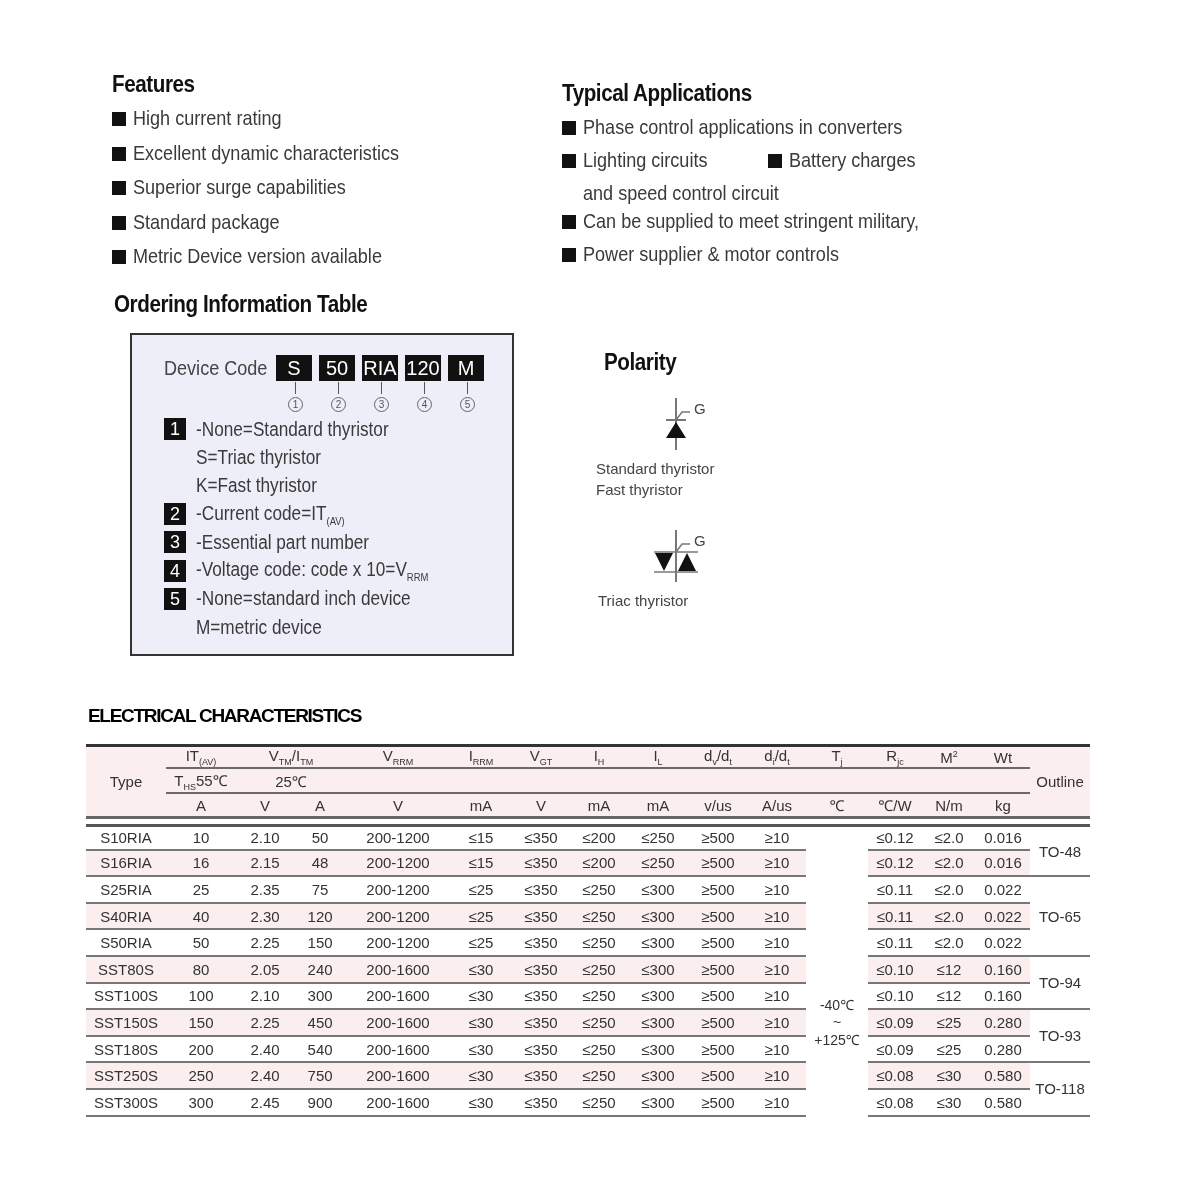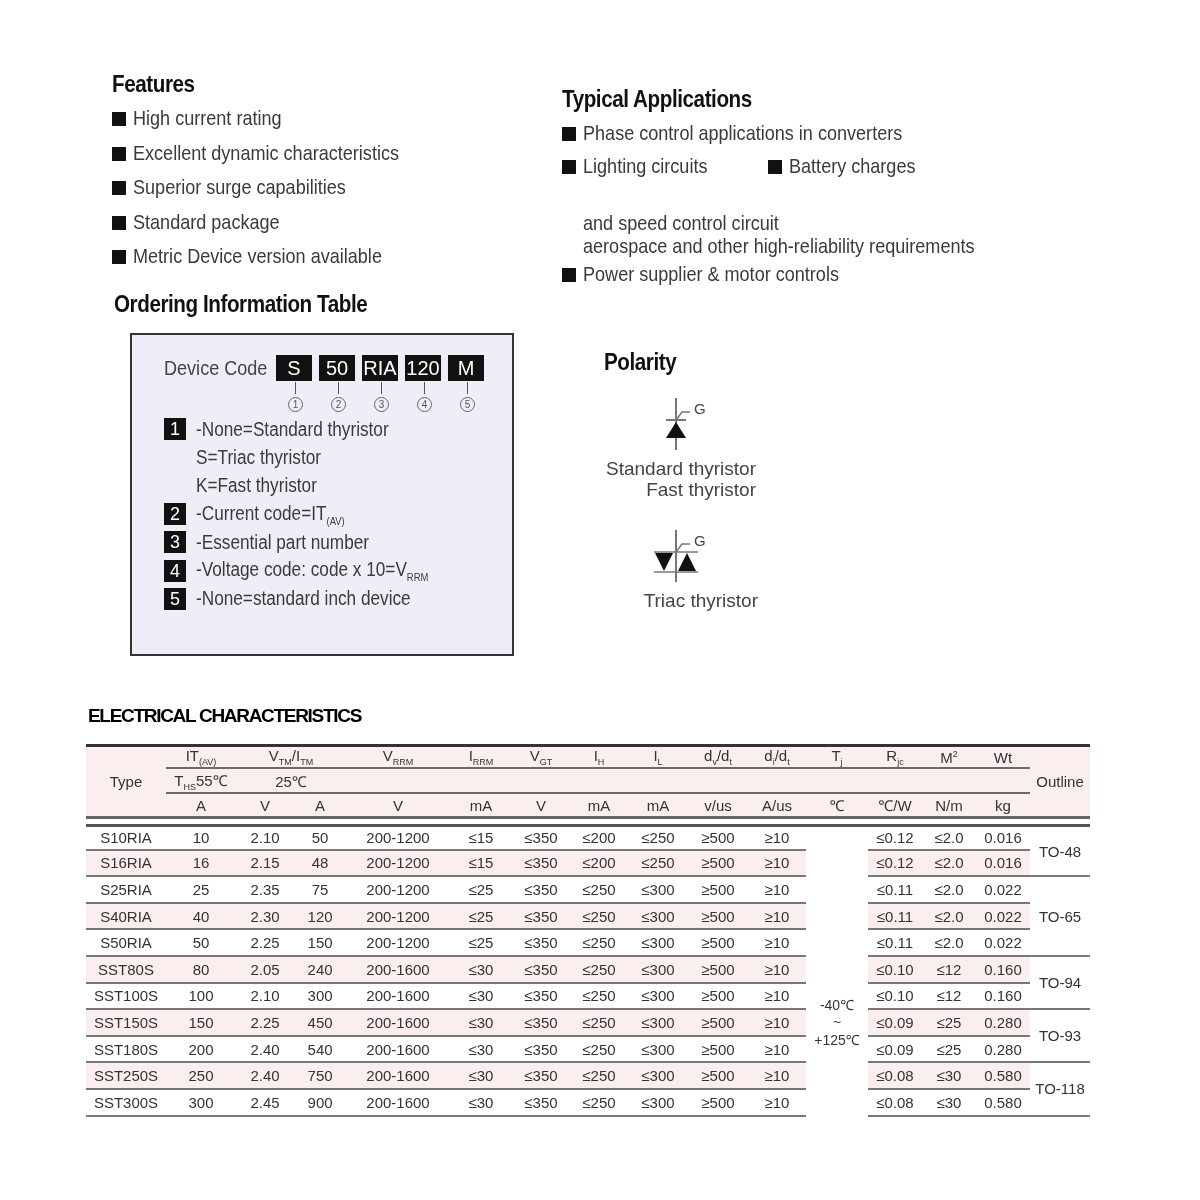--- a/index.html
+++ b/index.html
@@ -6,44 +6,44 @@
   body { width: 1200px; height: 1200px; background: #ffffff; font-family: "Liberation Sans", sans-serif; color: #333; position: relative; overflow: hidden; }
 
   
   .features { position: absolute; left: 112px; top: 70px; width: 420px; }
   .h2 { font-weight: bold; color: #111; font-size: 24px; letter-spacing: -0.5px; transform: scaleX(0.86); transform-origin: left; white-space: nowrap; }
   .bullets { list-style: none; margin-top: 6px; }
   .bullets li { display: flex; align-items: flex-start; font-size: 21px; color: #3a3a3a; height: 34.5px; line-height: 28px; white-space: nowrap; }
   .bullets li .sq { width: 14px; height: 14px; background: #111; margin-top: 8px; margin-right: 7px; flex: 0 0 14px; }
   .bullets li .txt { display: inline-block; transform: scaleX(0.86); transform-origin: left; }
 
-  .apps { position: absolute; left: 562px; top: 85px; width: 480px; }
+  .apps { position: absolute; left: 562px; top: 79px; width: 480px; }
   .apps .bullets li { height: auto; min-height: 33px; }
-  .apps .cont { padding-left: 21px; height: 28px; line-height: 28px; font-size: 21px; color: #3a3a3a; white-space: nowrap; margin-top: 24px; }
+  .apps .cont { padding-left: 21px; height: 28px; line-height: 28px; font-size: 21px; color: #3a3a3a; white-space: nowrap; }
   .apps .cont span { display: inline-block; transform: scaleX(0.86); transform-origin: left; }
 
   .ordering-title { position: absolute; left: 114px; top: 290px; }
 
   
   .order-box { position: absolute; left: 130px; top: 333px; width: 384px; height: 323px; border: 2px solid #333; background: #eeeef8; }
   .dc-row { position: absolute; left: 32px; top: 20px; display: flex; align-items: center; }
   .dc-label { font-size: 21px; color: #444; transform: scaleX(0.86); transform-origin: left; width: 112px; white-space: nowrap; }
   .code-box { background: #111; color: #fff; font-size: 20px; height: 26px; line-height: 26px; text-align: center; margin-right: 7px; }
   .circle { position: absolute; width: 15px; height: 15px; border: 1px solid #666; border-radius: 50%; font-size: 10px; color: #555; text-align: center; line-height: 13px; }
   .stem { position: absolute; width: 1px; height: 12px; background: #555; }
   .legend { position: absolute; left: 32px; top: 80px; }
   .leg-row { display: flex; height: 28.3px; align-items: center; }
   .num { width: 22px; height: 22px; background: #111; color: #fff; font-size: 18px; text-align: center; line-height: 22px; margin-right: 10px; flex: 0 0 22px; }
   .num.empty { background: transparent; }
   .leg-txt { font-size: 20px; color: #3a3a3a; transform: scaleX(0.86); transform-origin: left; white-space: nowrap; }
   .leg-txt sub { font-size: 11px; }
 
   
   .polarity { position: absolute; left: 604px; top: 348px; }
-  .sym-label { position: absolute; font-size: 19px; color: #444; text-align: right; width: 160px; line-height: 21px; }
+  .sym-label { position: absolute; font-size: 15px; color: #444; text-align: left; width: 160px; line-height: 21px; }
 
   
   .elec-title { position: absolute; left: 88px; top: 705px; font-size: 19px; font-weight: bold; color: #000; letter-spacing: -1.3px; }
   table.ec { position: absolute; left: 86px; top: 744px; width: 1004px; border-collapse: separate; border-spacing: 0; font-size: 15px; color: #333; }
   table.ec thead tr th { background: #fbeeee; font-weight: normal; text-align: center; height: 25px; padding: 0; }
   table.ec thead tr:first-child th { border-top: 3px solid #333; }
   table.ec .hu { border-bottom: 2px solid #6a6a6a; }
   table.ec thead tr:last-child th { border-bottom: 3px solid #666; }
   table.ec tbody::before { content: ""; display: block; height: 5px; }
   table.ec tbody td { text-align: center; height: 26.6px; padding: 0 4px; border-bottom: 2px solid #777; white-space: nowrap; }
@@ -91,21 +91,26 @@
         <span class="txt">Phase control applications in converters</span>
       </li>
     <li>
         <span class="sq"></span>
         <span class="txt" style="width:155px">Lighting circuits</span>
         <span class="sq" style="margin-left:30px"></span>
         <span class="txt">Battery charges</span>
       </li>
   </ul>
   <div class="cont"><span>and speed control circuit</span></div>
-  <div class="cont" style="margin-top:-5px"><span>aerospace and other high-reliability requirements</span></div>
+  <ul class="bullets" style="margin-top:0">
+    <li>
+        <span class="sq"></span>
+        <span class="txt">Can be supplied to meet stringent military,</span>
+      </li>
+  </ul>
   <ul class="bullets" style="margin-top:0">
     <li>
         <span class="sq"></span>
         <span class="txt">Power supplier &amp; motor controls</span>
       </li>
   </ul>
 </div>
 
 <div class="h2 ordering-title">Ordering Information Table</div>
 
@@ -150,20 +155,24 @@
         <span class="num">3</span>
         <span class="leg-txt">-Essential part number</span>
       </div>
     <div class="leg-row">
         <span class="num">4</span>
         <span class="leg-txt"><span>-Voltage code: code x 10=V</span><sub>RRM</sub></span>
       </div>
     <div class="leg-row">
         <span class="num">5</span>
         <span class="leg-txt">-None=standard inch device</span>
+      </div>
+    <div class="leg-row">
+        <span class="num empty"></span>
+        <span class="leg-txt">M=metric device</span>
       </div>
   </div>
 </div>
 
 <div class="h2 polarity">Polarity</div>
 <svg style="position:absolute;left:650px;top:396px" width="70" height="56">
   <line x1="26" y1="2" x2="26" y2="54" stroke="#777" stroke-width="2"></line>
   <line x1="16" y1="24" x2="36" y2="24" stroke="#777" stroke-width="2"></line>
   <polygon points="16,42 36,42 26,26" fill="#111"></polygon>
   <polyline points="26,24 32,16 40,16" fill="none" stroke="#777" stroke-width="1.5"></polyline>

